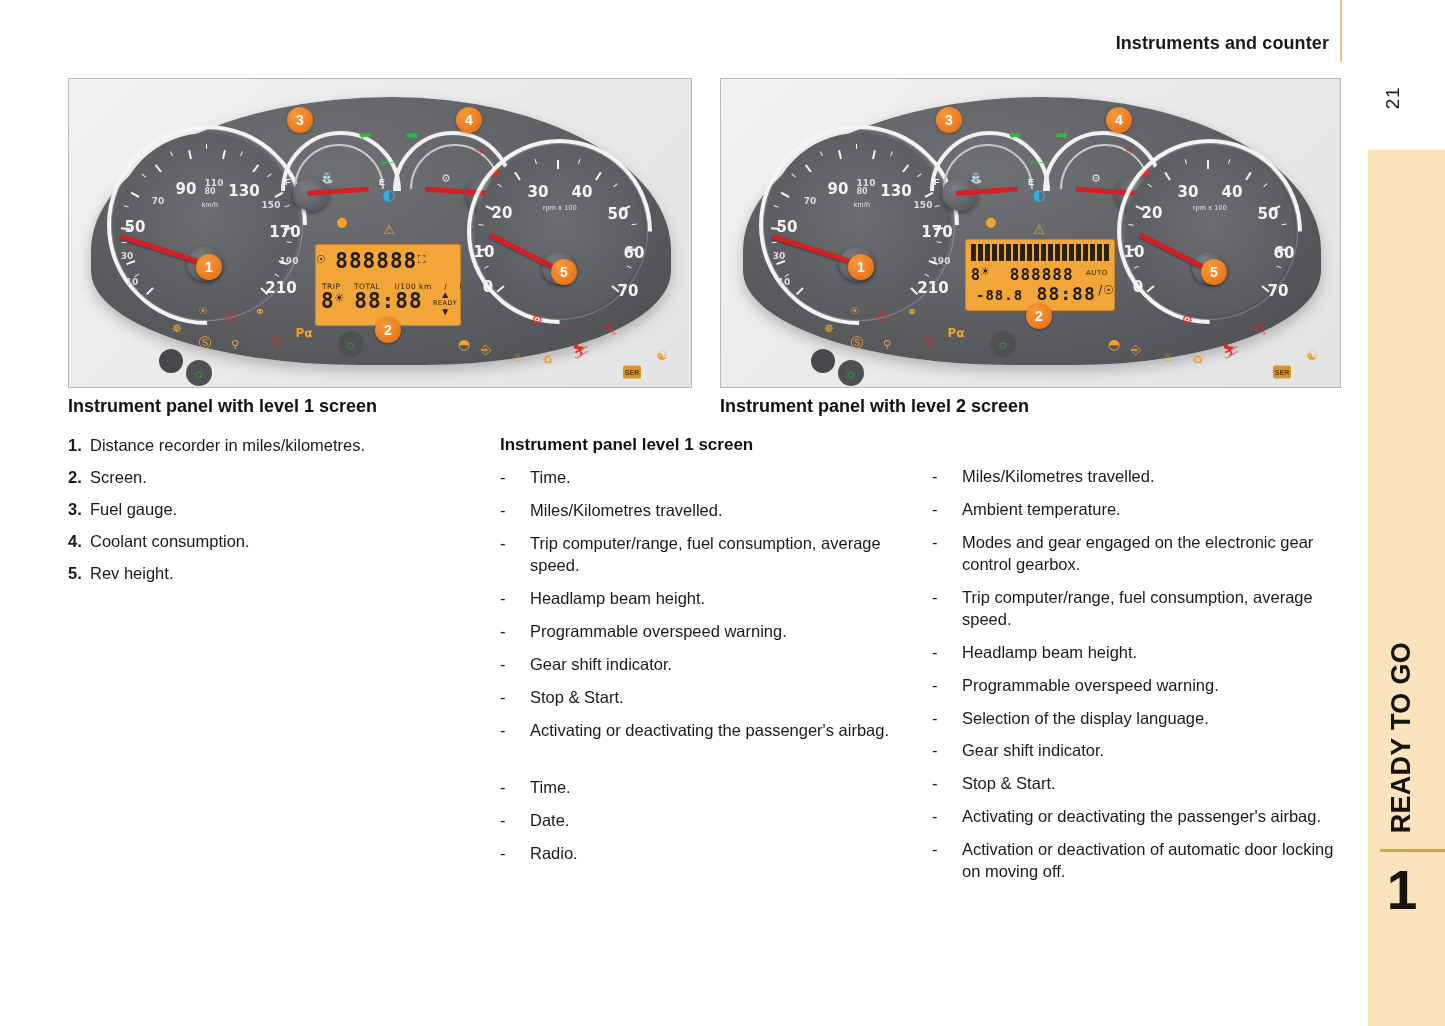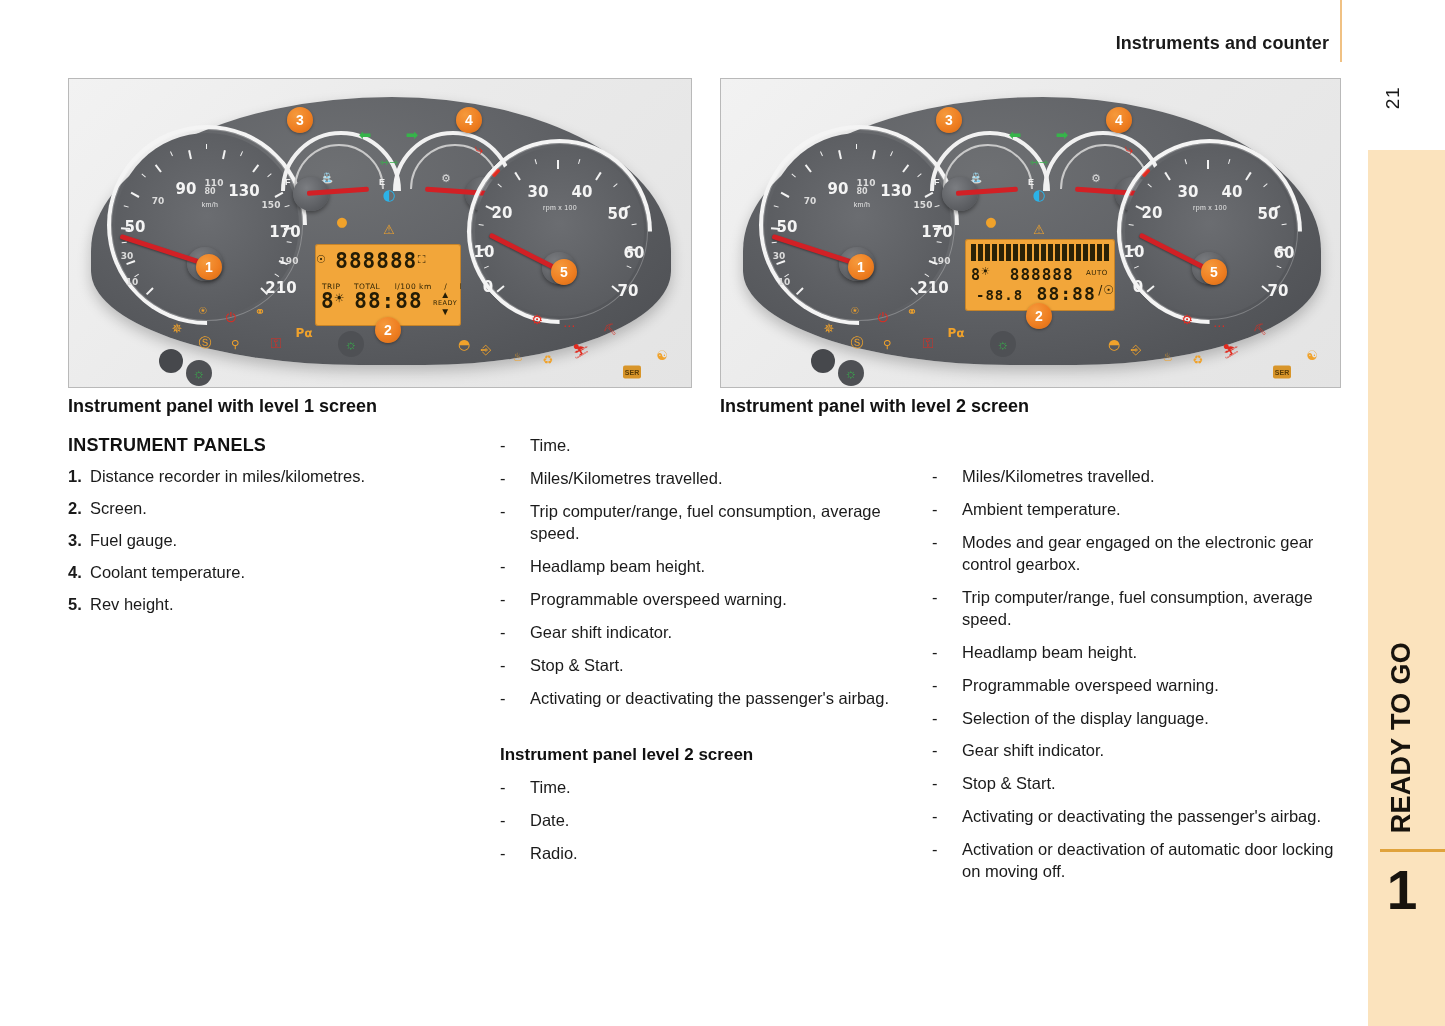--- a/index.html
+++ b/index.html
@@ -568,46 +568,46 @@
       <div class="tick" style="width: 2px; height: 9px; left: 550.348px; top: 121.994px; transform: rotate(425deg);"></div>
       <div class="tick" style="width: 1.3px; height: 5px; left: 560.127px; top: 140.591px; transform: rotate(441.25deg);"></div>
       <div class="tick" style="width: 2px; height: 9px; left: 556.393px; top: 161.267px; transform: rotate(457.5deg);"></div>
       <div class="tick" style="width: 1.3px; height: 5px; left: 554.648px; top: 182.206px; transform: rotate(473.75deg);"></div>
       <div class="tick" style="width: 2px; height: 9px; left: 540.389px; top: 197.638px; transform: rotate(490deg);"></div>
     </div>
 </div>
 <div class="fig-caption" id="cap-right">Instrument panel with level 2 screen</div>
 
 <div class="col" id="col1">
-  <h2 class="sec">INSTRUMENT PANELS</h2>
   <ol class="numlist">
     <li>
         <span class="n">1.</span>
         <span>Distance recorder in miles/kilometres.</span>
       </li>
     <li>
         <span class="n">2.</span>
         <span>Screen.</span>
       </li>
     <li>
         <span class="n">3.</span>
         <span>Fuel gauge.</span>
       </li>
     <li>
         <span class="n">4.</span>
-        <span>Coolant temperature.</span>
+        <span>Coolant consumption.</span>
       </li>
     <li>
         <span class="n">5.</span>
         <span>Rev height.</span>
       </li>
   </ol>
 </div>
 
 <div class="col" id="col2">
+  <h3 class="sub">Instrument panel level 1 screen</h3>
   <ul class="dashlist">
     <li>
         <span class="d">-</span>
         <span>Time.</span>
       </li>
     <li>
         <span class="d">-</span>
         <span>Miles/Kilometres travelled.</span>
       </li>
     <li>
@@ -629,21 +629,20 @@
     <li>
         <span class="d">-</span>
         <span>Stop &amp; Start.</span>
       </li>
     <li>
         <span class="d">-</span>
         <span>Activating or deactivating the passenger's airbag.</span>
       </li>
   </ul>
   <div class="gap"></div>
-  <h3 class="sub">Instrument panel level 2 screen</h3>
   <ul class="dashlist">
     <li>
         <span class="d">-</span>
         <span>Time.</span>
       </li>
     <li>
         <span class="d">-</span>
         <span>Date.</span>
       </li>
     <li>

